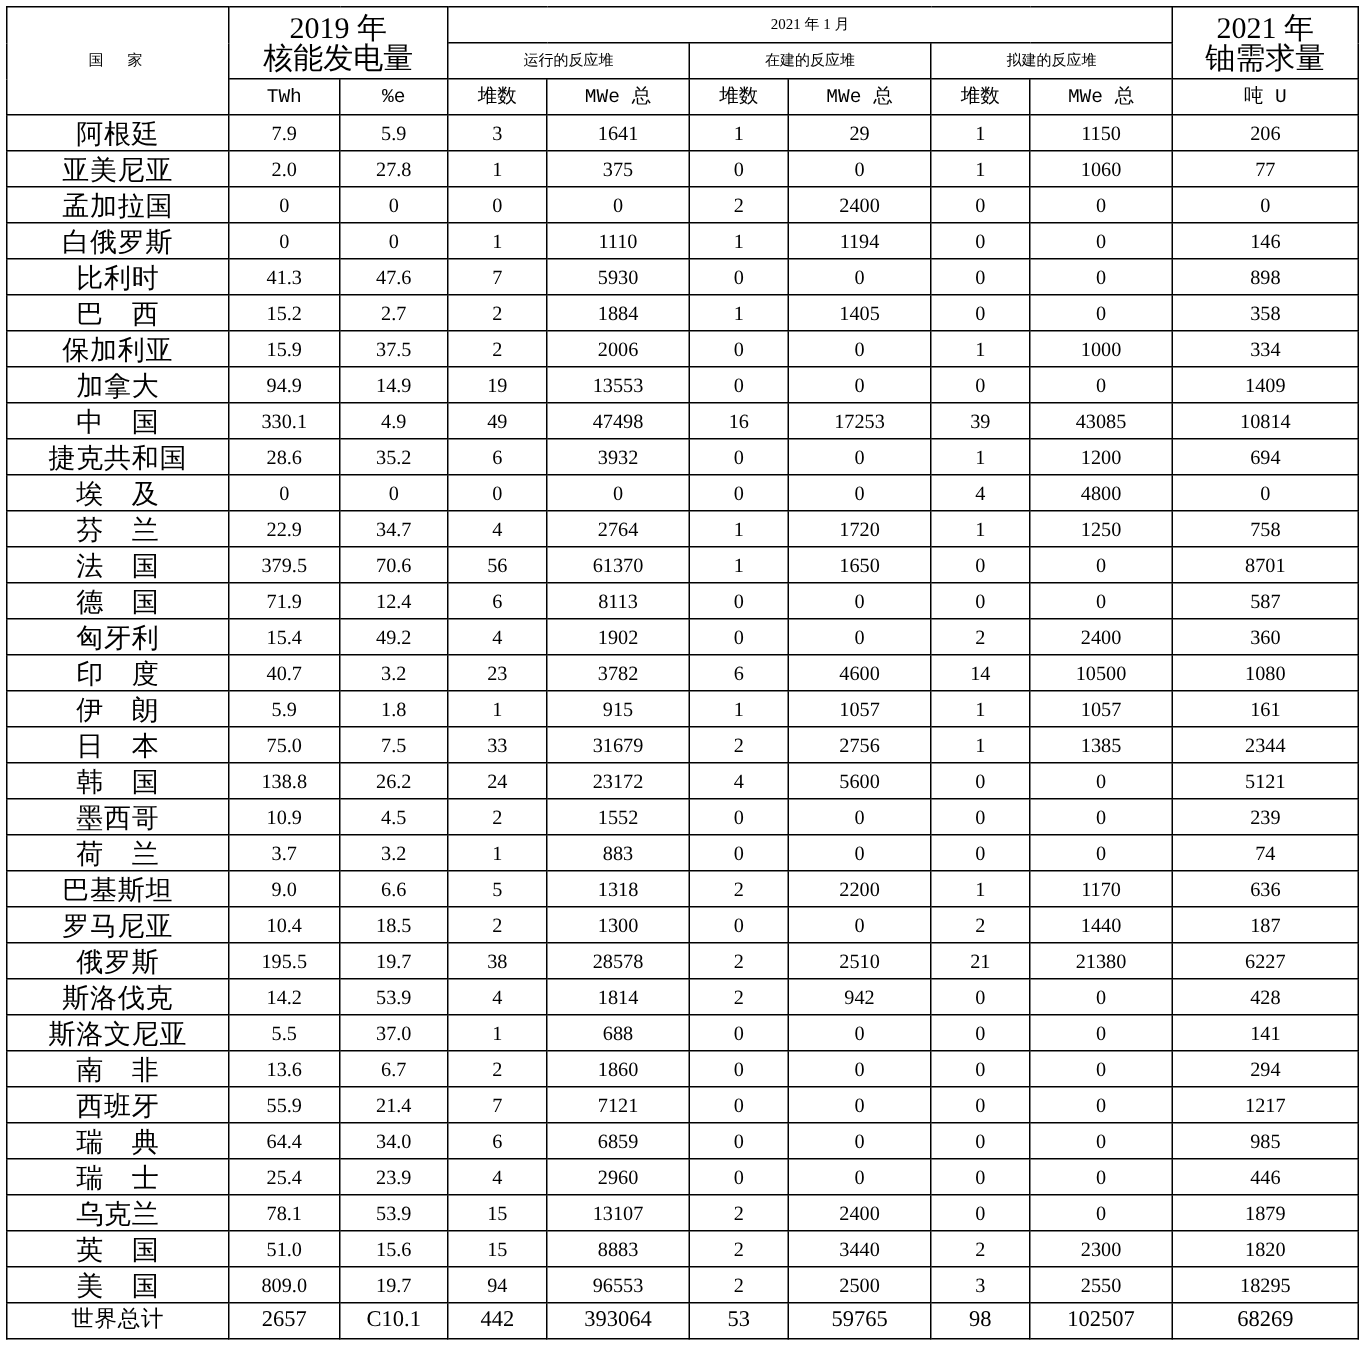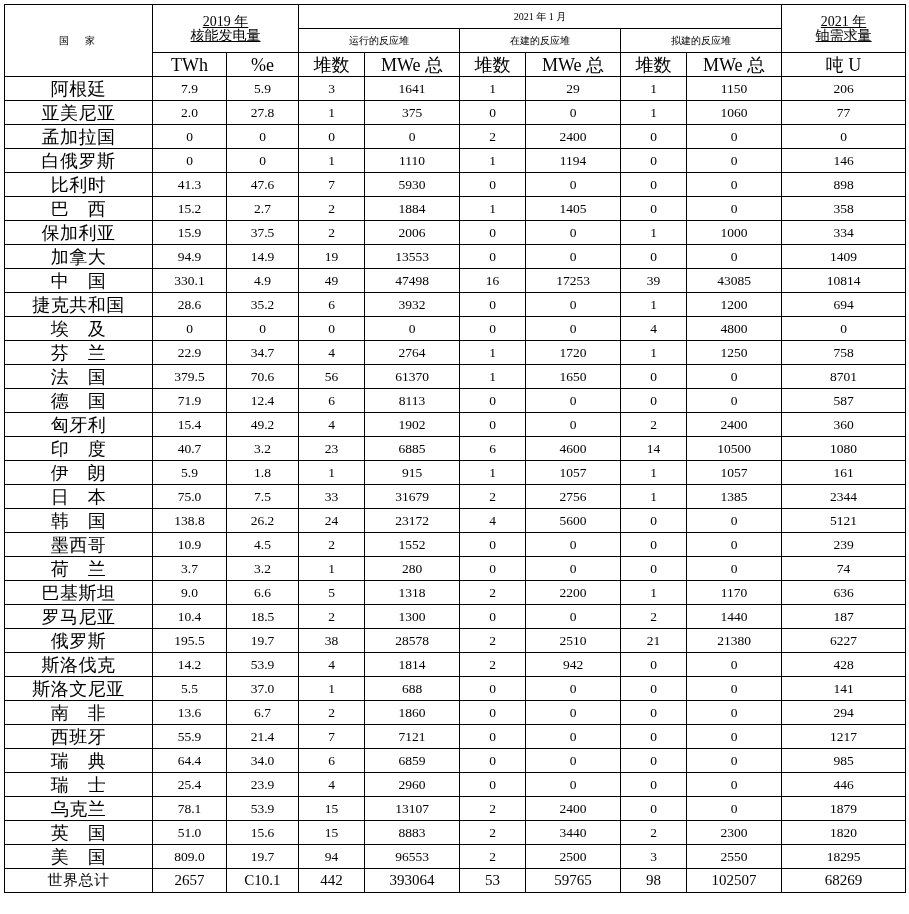--- a/index.html
+++ b/index.html
@@ -42,25 +42,25 @@
     padding-left: 10px;
     font-size: 18px;
     letter-spacing: 0.5px;
   }
   .hdr-country {
     font-size: 10px;
     letter-spacing: 3px;
   }
   .hdr-two-line {
     line-height: 1.35;
-    font-size: 14px;
-    text-decoration: underline;
+    font-size: 20px;
   }
   .sub {
-    font-size: 18px;
+    font-size: 13px;
+    font-family: Liberation Mono, monospace;
   }
   col.c-country { width: 148px; }
   col.c-twh     { width: 74px; }
   col.c-pe      { width: 72px; }
   col.c-r1      { width: 66px; }
   col.c-m1      { width: 95px; }
   col.c-r2      { width: 66px; }
   col.c-m2      { width: 95px; }
   col.c-r3      { width: 66px; }
   col.c-m3      { width: 95px; }
@@ -293,21 +293,21 @@
           <td>0</td>
           <td>2</td>
           <td>2400</td>
           <td>360</td>
         </tr>
         <tr>
           <td class="country-cell">印　度</td>
           <td>40.7</td>
           <td>3.2</td>
           <td>23</td>
-          <td>6885</td>
+          <td>3782</td>
           <td>6</td>
           <td>4600</td>
           <td>14</td>
           <td>10500</td>
           <td>1080</td>
         </tr>
         <tr>
           <td class="country-cell">伊　朗</td>
           <td>5.9</td>
           <td>1.8</td>
@@ -353,21 +353,21 @@
           <td>0</td>
           <td>0</td>
           <td>0</td>
           <td>239</td>
         </tr>
         <tr>
           <td class="country-cell">荷　兰</td>
           <td>3.7</td>
           <td>3.2</td>
           <td>1</td>
-          <td>280</td>
+          <td>883</td>
           <td>0</td>
           <td>0</td>
           <td>0</td>
           <td>0</td>
           <td>74</td>
         </tr>
         <tr>
           <td class="country-cell">巴基斯坦</td>
           <td>9.0</td>
           <td>6.6</td>

